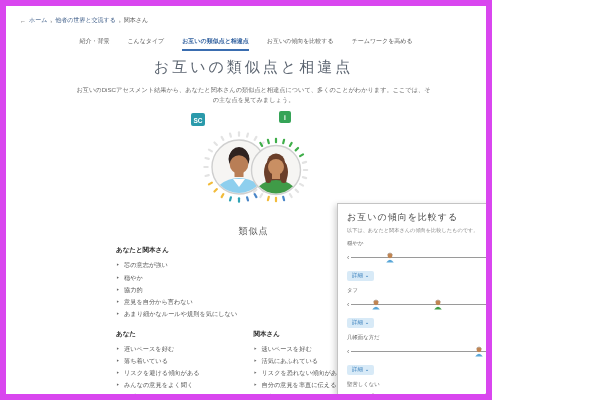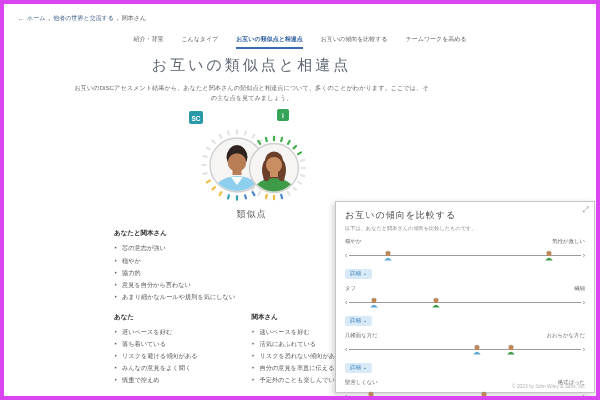--- a/index.html
+++ b/index.html
@@ -1,38 +1,38 @@
 <!DOCTYPE html>
 <html><head>
 <meta charset="utf-8">
 <style>
   * { box-sizing: border-box; margin: 0; padding: 0; }
   html,body { background:#fff; }
   body { font-family: "Liberation Sans", "DejaVu Sans", sans-serif; }
-  .page { position:relative; width:600px; height:400px; border:4px solid #d946ef; background:#fff; overflow:hidden; }
+  .page { position:relative; width:492px; height:400px; border:6px solid #d946ef; background:#fff; overflow:hidden; }
 
   
   .breadcrumb { position:absolute; left:14px; top:10px; font-size:6px; color:#444; display:flex; gap:3px; align-items:center; }
   .breadcrumb .crumb { color:#3a5a86; cursor:pointer; }
   .breadcrumb .crumb.current { color:#555; }
   .breadcrumb .sep { color:#888; }
 
   
   .tabs { position:absolute; left:0; right:0; top:31px; display:flex; justify-content:center; gap:18px; font-size:6px; color:#5a5a5a; }
   .tab { padding-bottom:3px; cursor:pointer; border-bottom:2px solid transparent; }
   .tab.active { color:#2f5f9e; border-bottom-color:#3a6db0; font-weight:bold; }
 
   
   .main { position:absolute; left:60px; top:52px; width:375px; text-align:center; }
   .page-title { font-size:15px; font-weight:400; letter-spacing:3px; color:#5b6470; }
   .intro { margin:8px auto 0; width:360px; font-size:6.2px; line-height:1.65; color:#6a6a6a; }
 
   .avatars { margin:4px auto 0; display:block; }
 
-  .section-h { margin-top:1px; font-size:9px; font-weight:400; letter-spacing:1px; color:#555; }
+  .section-h { margin-top:16px; font-size:9px; font-weight:400; letter-spacing:1px; color:#555; }
   .subhead { margin:8px 0 4px 50px; text-align:left; font-size:6.5px; font-weight:bold; color:#333; }
   ul.points { margin-left:50px; text-align:left; list-style:none; }
   ul.points li { font-size:6.2px; color:#555; line-height:1.95; padding-left:8px; position:relative; }
   ul.points li::before { content:"‣"; position:absolute; left:0; color:#666; }
 
   .diff-cols { display:flex; text-align:left; margin-top:2px; }
   .diff-col { width:50%; }
   .diff-col .subhead { margin-left:50px; }
   .diff-col:last-child .subhead { margin-left:0; }
   .diff-col:last-child ul.points { margin-left:0; }

